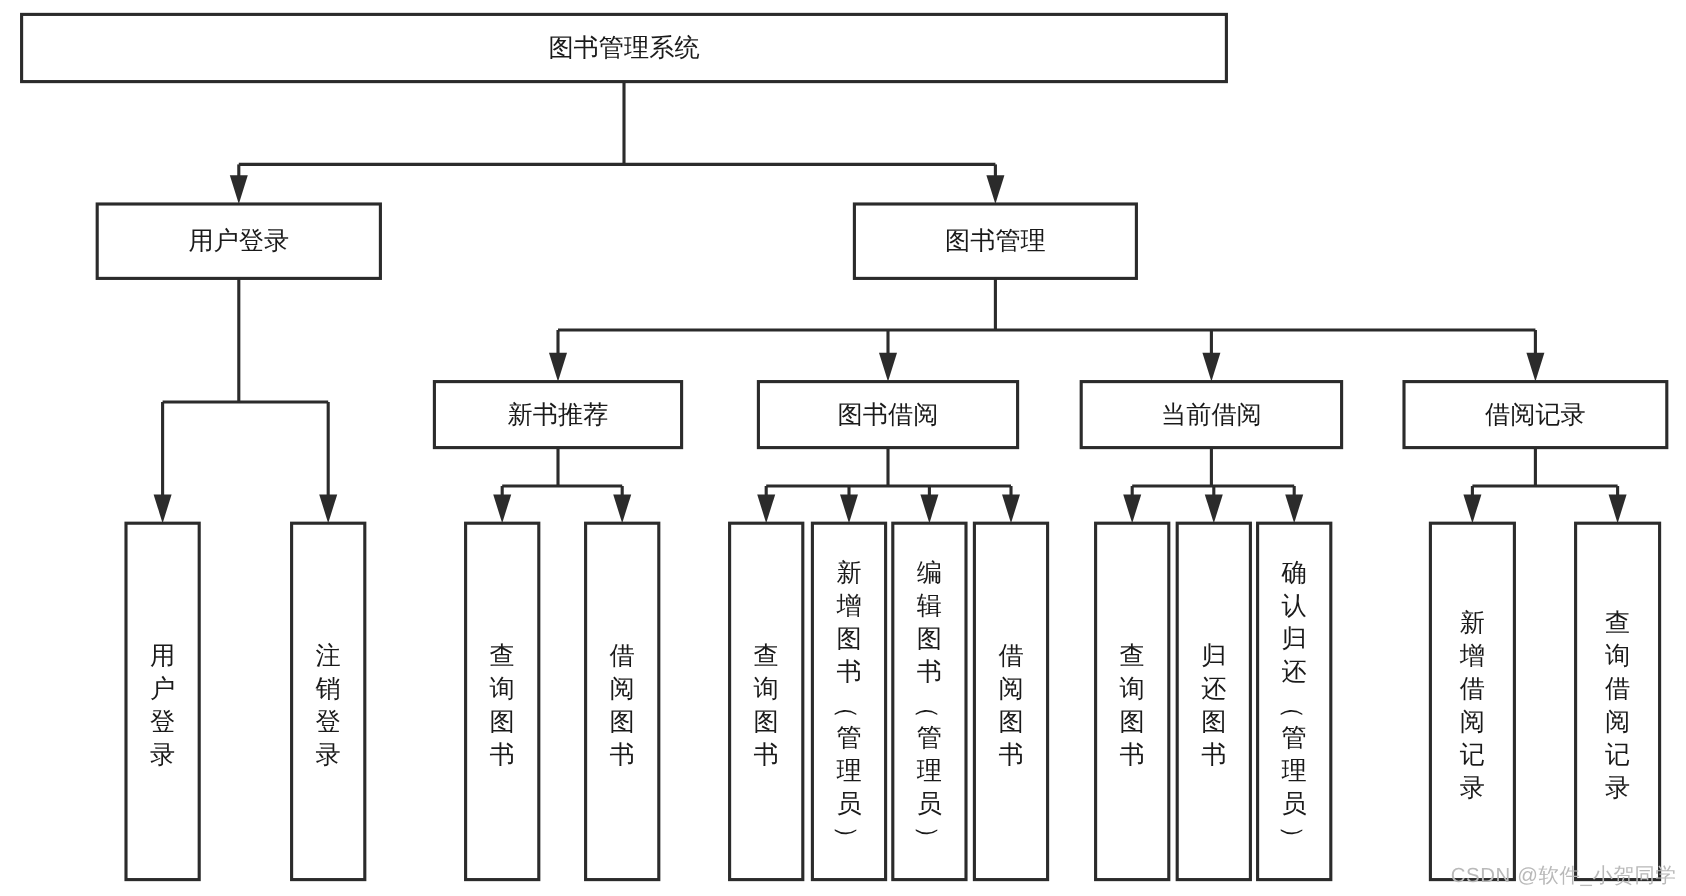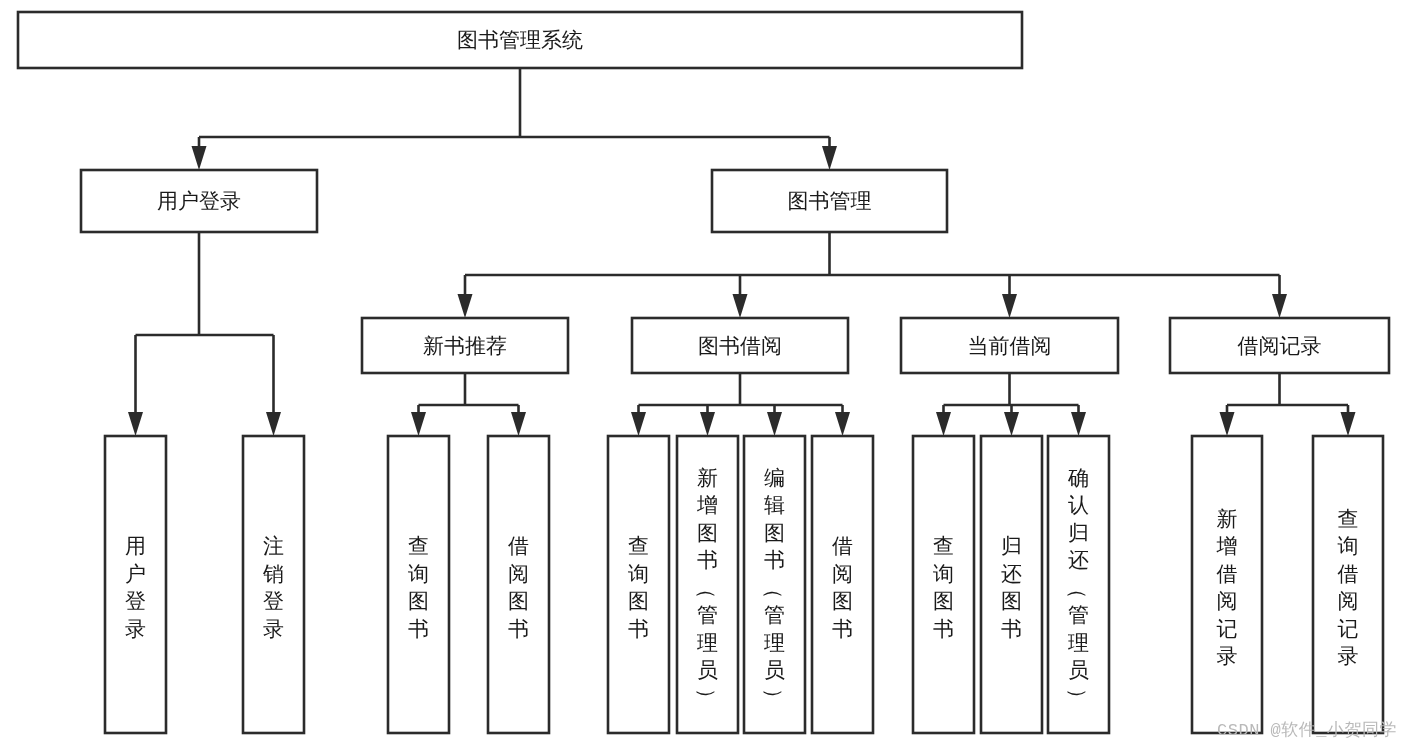--- a/index.html
+++ b/index.html
@@ -54,21 +54,21 @@
   .node-label-vertical {
     fill: #1a1a1a;
     font-family: "DejaVu Sans", "Liberation Sans", sans-serif;
     font-size: 21px;
     text-anchor: middle;
   }
   .watermark {
     position: absolute;
     right: 8px;
     bottom: 6px;
-    font-family: Liberation Mono, monospace;
+    font-family: Liberation Sans, sans-serif;
     font-size: 17px;
     color: #b9b9b9;
     letter-spacing: 0.5px;
     white-space: nowrap;
     pointer-events: none;
     user-select: none;
   }
 </style>
 </head>
 <body>

